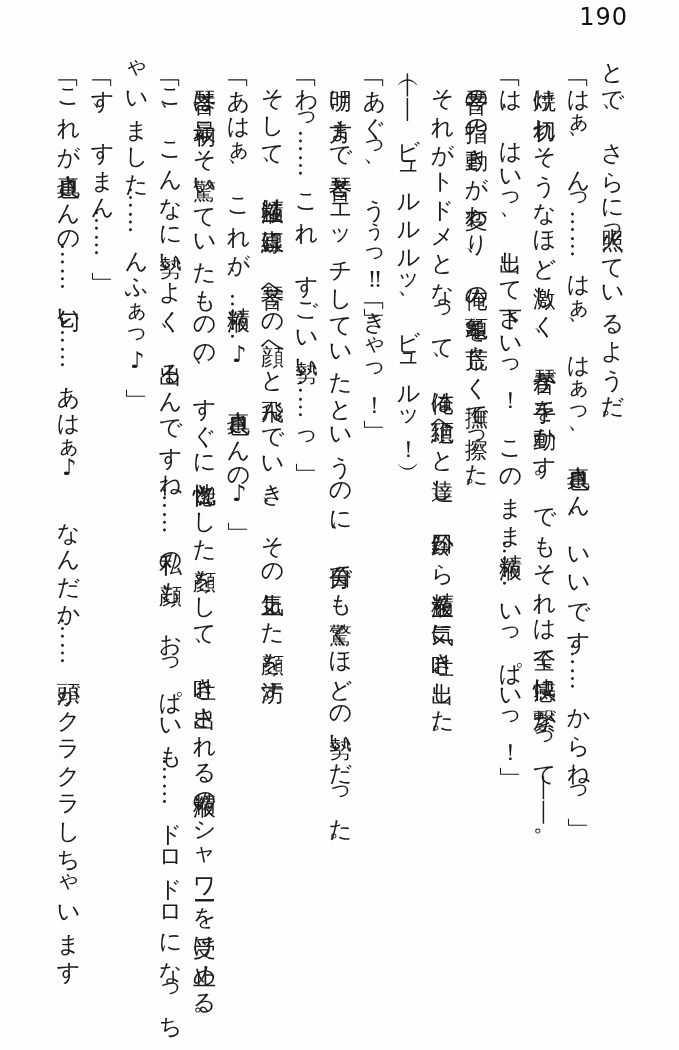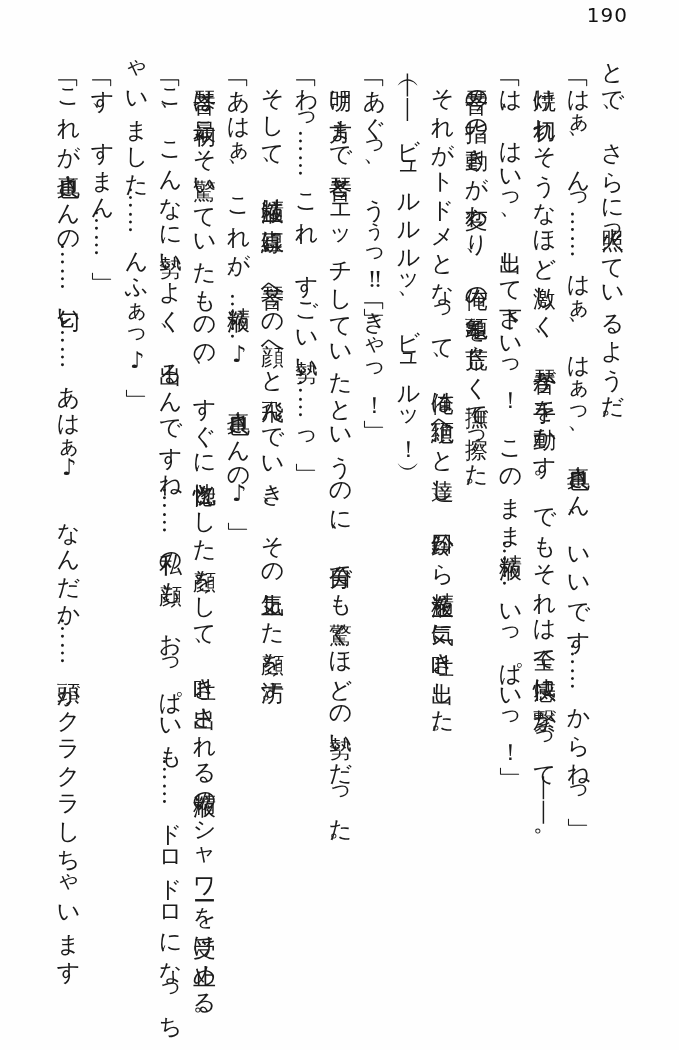--- a/index.html
+++ b/index.html
@@ -14,21 +14,21 @@
       background: #fefefe;
       overflow: hidden;
       font-family: "DejaVu Serif", "Liberation Serif", serif;
       color: #1b1b1b;
     }
     .page-number {
       position: absolute;
       top: 3px;
       right: 51px;
       font-family: "DejaVu Sans", "Liberation Sans", sans-serif;
-      font-size: 20px;
+      font-size: 24px;
       font-weight: 500;
       letter-spacing: 1px;
       color: #111111;
     }
     .text-block {
       position: absolute;
       top: 47px;
       right: 49px;
       height: 986px;
       writing-mode: vertical-rl;

